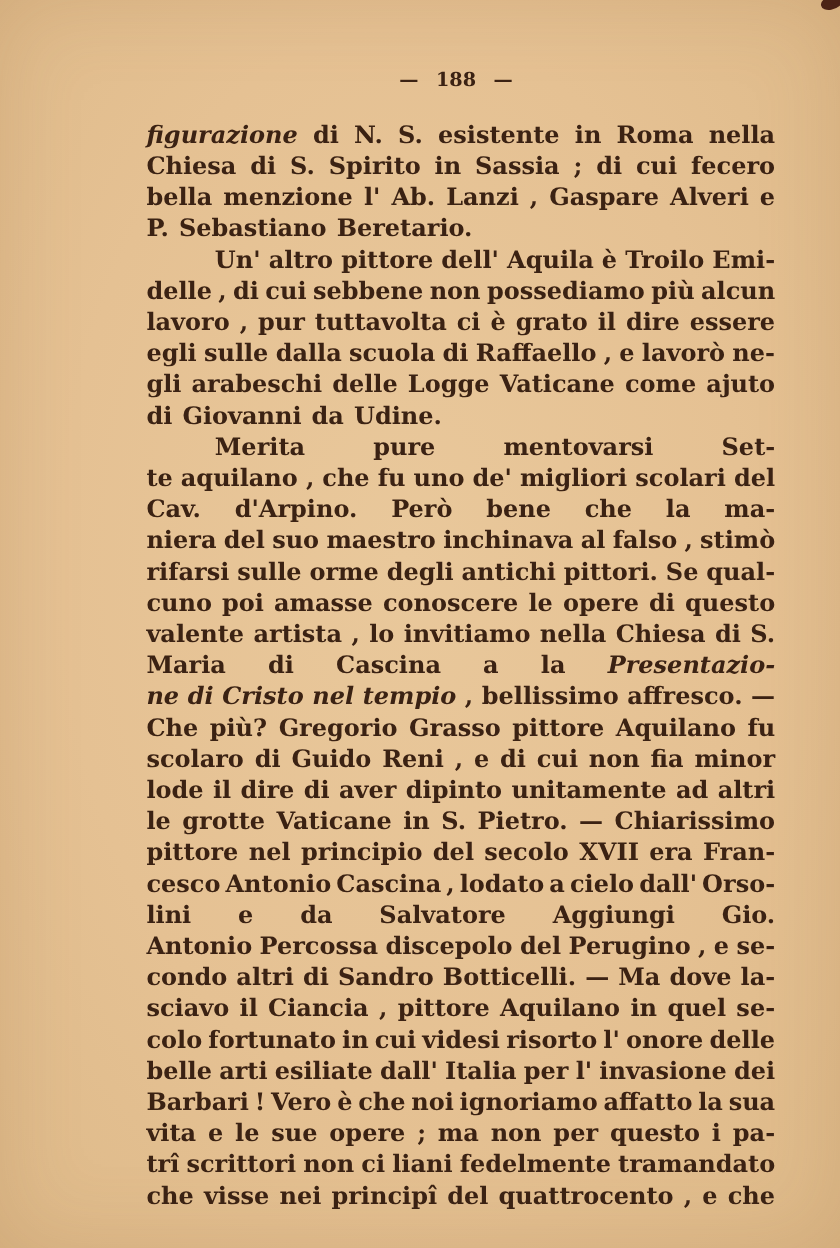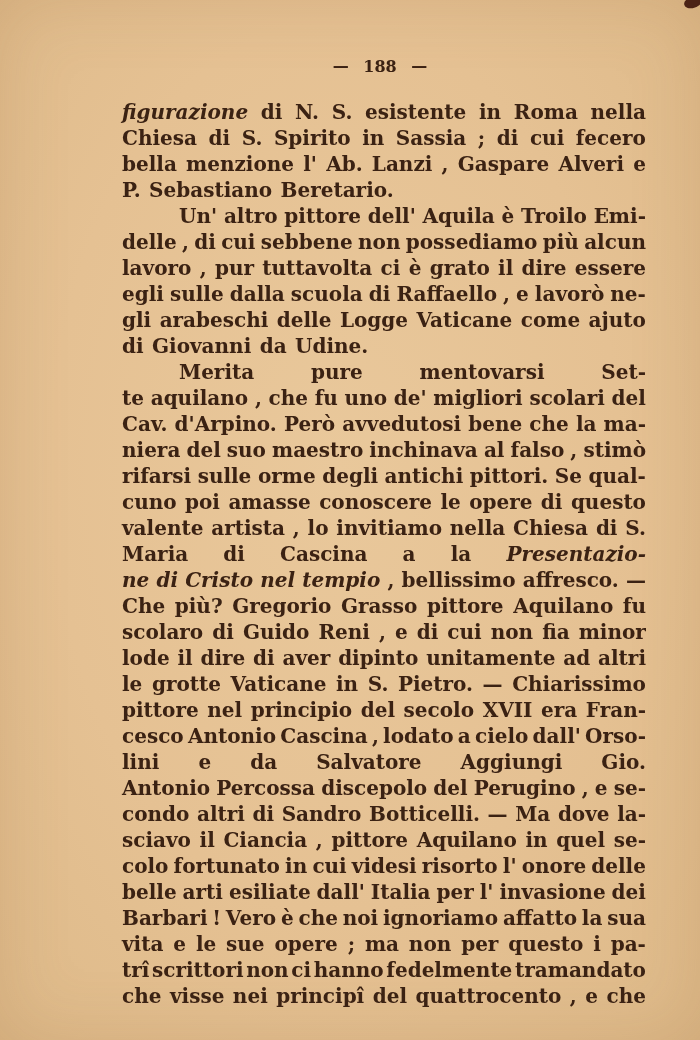--- a/index.html
+++ b/index.html
@@ -82,37 +82,37 @@
       <div class="line"><span>bella</span><span>menzione</span><span>l'</span><span>Ab.</span><span>Lanzi</span><span>,</span><span>Gaspare</span><span>Alveri</span><span>e</span></div>
       <div class="line left"><span>P.</span><span>Sebastiano</span><span>Beretario.</span></div>
       <div class="line indent"><span>Un'</span><span>altro</span><span>pittore</span><span>dell'</span><span>Aquila</span><span>è</span><span>Troilo</span><span>Emi-</span></div>
       <div class="line"><span>delle</span><span>,</span><span>di</span><span>cui</span><span>sebbene</span><span>non</span><span>possediamo</span><span>più</span><span>alcun</span></div>
       <div class="line"><span>lavoro</span><span>,</span><span>pur</span><span>tuttavolta</span><span>ci</span><span>è</span><span>grato</span><span>il</span><span>dire</span><span>essere</span></div>
       <div class="line"><span>egli</span><span>sulle</span><span>dalla</span><span>scuola</span><span>di</span><span>Raffaello</span><span>,</span><span>e</span><span>lavorò</span><span>ne-</span></div>
       <div class="line"><span>gli</span><span>arabeschi</span><span>delle</span><span>Logge</span><span>Vaticane</span><span>come</span><span>ajuto</span></div>
       <div class="line left"><span>di</span><span>Giovanni</span><span>da</span><span>Udine.</span></div>
       <div class="line indent"><span>Merita</span><span>pure</span><span>mentovarsi</span><span>Set-</span></div>
       <div class="line"><span>te</span><span>aquilano</span><span>,</span><span>che</span><span>fu</span><span>uno</span><span>de'</span><span>migliori</span><span>scolari</span><span>del</span></div>
-      <div class="line"><span>Cav.</span><span>d'Arpino.</span><span>Però</span><span>avvedutosi</span><span>bene</span><span>che</span><span>la</span><span>ma-</span></div>
+      <div class="line"><span>Cav.</span><span>d'Arpino.</span><span>Però</span><span>bene</span><span>che</span><span>la</span><span>ma-</span></div>
       <div class="line"><span>niera</span><span>del</span><span>suo</span><span>maestro</span><span>inchinava</span><span>al</span><span>falso</span><span>,</span><span>stimò</span></div>
       <div class="line"><span>rifarsi</span><span>sulle</span><span>orme</span><span>degli</span><span>antichi</span><span>pittori.</span><span>Se</span><span>qual-</span></div>
       <div class="line"><span>cuno</span><span>poi</span><span>amasse</span><span>conoscere</span><span>le</span><span>opere</span><span>di</span><span>questo</span></div>
       <div class="line"><span>valente</span><span>artista</span><span>,</span><span>lo</span><span>invitiamo</span><span>nella</span><span>Chiesa</span><span>di</span><span>S.</span></div>
       <div class="line"><span>Maria</span><span>di</span><span>Cascina</span><span>a</span><span>la</span><span class="it">Presentazio-</span></div>
       <div class="line"><span class="it">ne</span><span class="it">di</span><span class="it">Cristo</span><span class="it">nel</span><span class="it">tempio</span><span>,</span><span>bellissimo</span><span>affresco.</span><span>—</span></div>
       <div class="line"><span>Che</span><span>più?</span><span>Gregorio</span><span>Grasso</span><span>pittore</span><span>Aquilano</span><span>fu</span></div>
       <div class="line"><span>scolaro</span><span>di</span><span>Guido</span><span>Reni</span><span>,</span><span>e</span><span>di</span><span>cui</span><span>non</span><span>fia</span><span>minor</span></div>
       <div class="line"><span>lode</span><span>il</span><span>dire</span><span>di</span><span>aver</span><span>dipinto</span><span>unitamente</span><span>ad</span><span>altri</span></div>
       <div class="line"><span>le</span><span>grotte</span><span>Vaticane</span><span>in</span><span>S.</span><span>Pietro.</span><span>—</span><span>Chiarissimo</span></div>
       <div class="line"><span>pittore</span><span>nel</span><span>principio</span><span>del</span><span>secolo</span><span>XVII</span><span>era</span><span>Fran-</span></div>
       <div class="line"><span>cesco</span><span>Antonio</span><span>Cascina</span><span>,</span><span>lodato</span><span>a</span><span>cielo</span><span>dall'</span><span>Orso-</span></div>
       <div class="line"><span>lini</span><span>e</span><span>da</span><span>Salvatore</span><span>Aggiungi</span><span>Gio.</span></div>
       <div class="line"><span>Antonio</span><span>Percossa</span><span>discepolo</span><span>del</span><span>Perugino</span><span>,</span><span>e</span><span>se-</span></div>
       <div class="line"><span>condo</span><span>altri</span><span>di</span><span>Sandro</span><span>Botticelli.</span><span>—</span><span>Ma</span><span>dove</span><span>la-</span></div>
       <div class="line"><span>sciavo</span><span>il</span><span>Ciancia</span><span>,</span><span>pittore</span><span>Aquilano</span><span>in</span><span>quel</span><span>se-</span></div>
       <div class="line"><span>colo</span><span>fortunato</span><span>in</span><span>cui</span><span>videsi</span><span>risorto</span><span>l'</span><span>onore</span><span>delle</span></div>
       <div class="line"><span>belle</span><span>arti</span><span>esiliate</span><span>dall'</span><span>Italia</span><span>per</span><span>l'</span><span>invasione</span><span>dei</span></div>
       <div class="line"><span>Barbari</span><span>!</span><span>Vero</span><span>è</span><span>che</span><span>noi</span><span>ignoriamo</span><span>affatto</span><span>la</span><span>sua</span></div>
       <div class="line"><span>vita</span><span>e</span><span>le</span><span>sue</span><span>opere</span><span>;</span><span>ma</span><span>non</span><span>per</span><span>questo</span><span>i</span><span>pa-</span></div>
-      <div class="line"><span>trî</span><span>scrittori</span><span>non</span><span>ci</span><span>hanno</span><span>fedelmente</span><span>tramandato</span></div>
+      <div class="line"><span>trî</span><span>scrittori</span><span>non</span><span>ci</span><span>liani</span><span>fedelmente</span><span>tramandato</span></div>
       <div class="line"><span>che</span><span>visse</span><span>nei</span><span>principî</span><span>del</span><span>quattrocento</span><span>,</span><span>e</span><span>che</span></div>
     </div>
 </div>
 
 </body></html>

